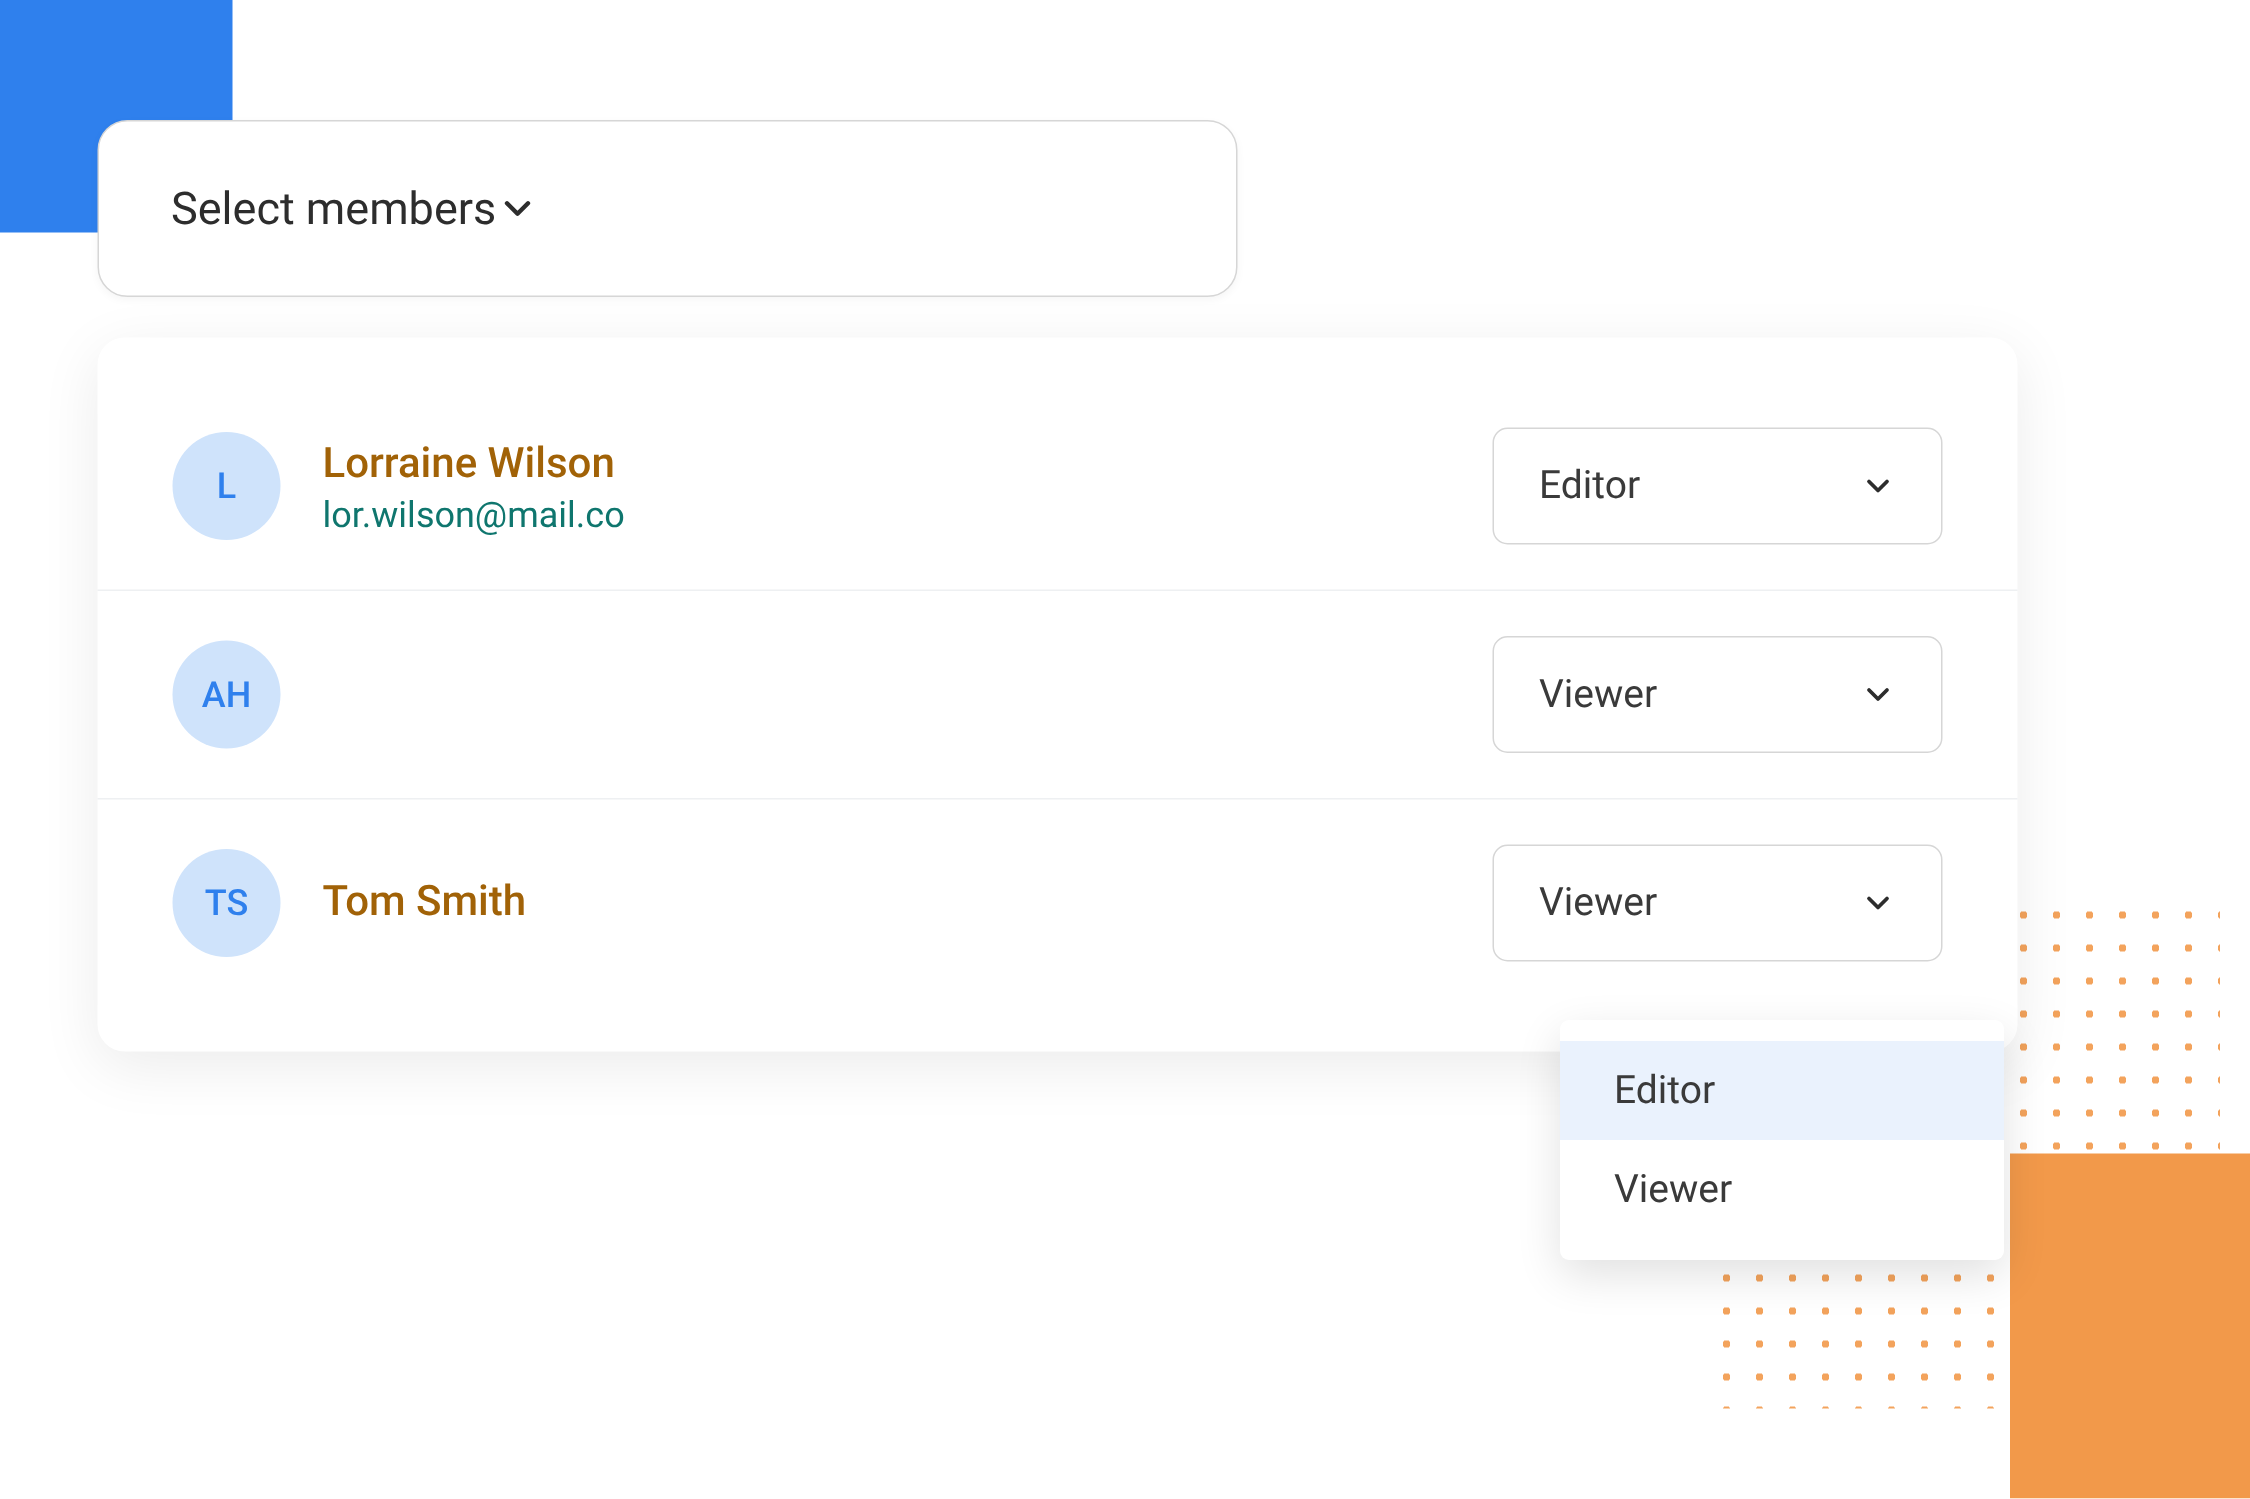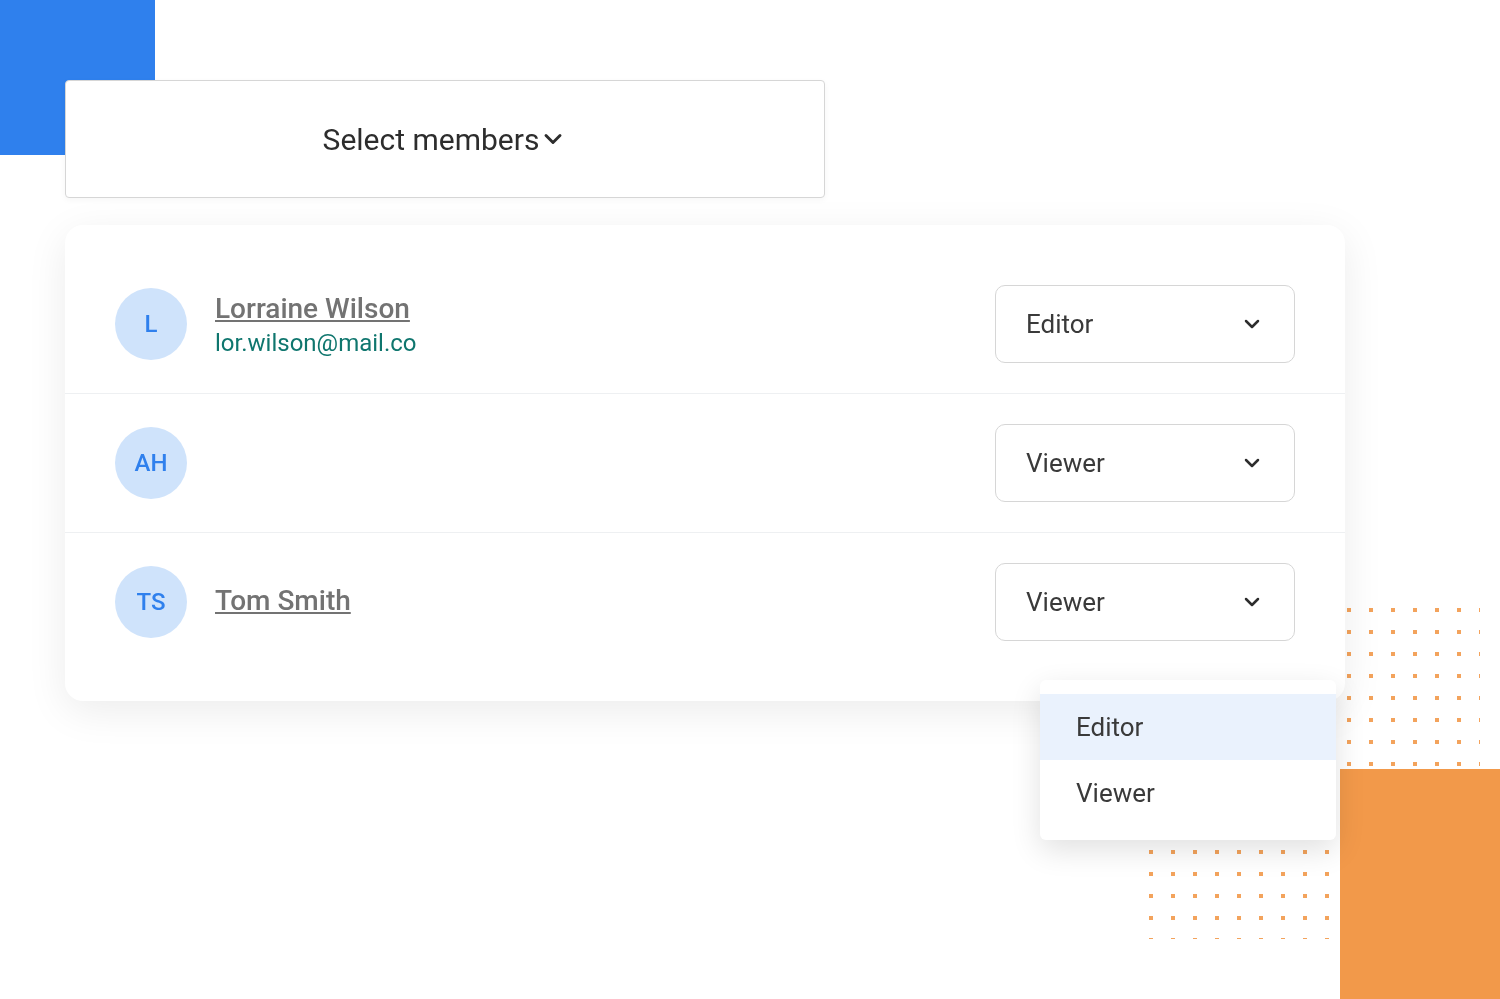--- a/index.html
+++ b/index.html
@@ -42,24 +42,24 @@
   }
 
   .select-members {
     position: absolute;
     top: 80px;
     left: 65px;
     width: 760px;
     height: 118px;
     background: #fff;
     border: 1px solid #d6d6d6;
-    border-radius: 4px;
-    display: flex;
-    align-items: center;
-    justify-content: center;
+    border-radius: 20px;
+    display: flex;
+    align-items: center;
+    justify-content: flex-start;
     padding: 0 48px;
     box-shadow: 0 2px 6px rgba(0,0,0,0.04);
     z-index: 2;
     cursor: pointer;
   }
   .select-members .label {
     font-size: 30px;
     color: #2d2d2d;
     font-weight: 400;
   }
@@ -99,24 +99,23 @@
     background: #cfe3fb;
     color: #2f80ed;
     display: flex;
     align-items: center;
     justify-content: center;
     font-size: 24px;
     font-weight: 500;
   }
   .member-info .name {
     font-size: 28px;
-    color: #737373;
+    color: #a16207;
     font-weight: 500;
     margin-bottom: 4px;
-    text-decoration: underline;
   }
   .member-info .email {
     font-size: 24px;
     color: #0f766e;
     font-weight: 400;
   }
   .role-select {
     width: 300px;
     height: 78px;
     border: 1px solid #d6d6d6;

